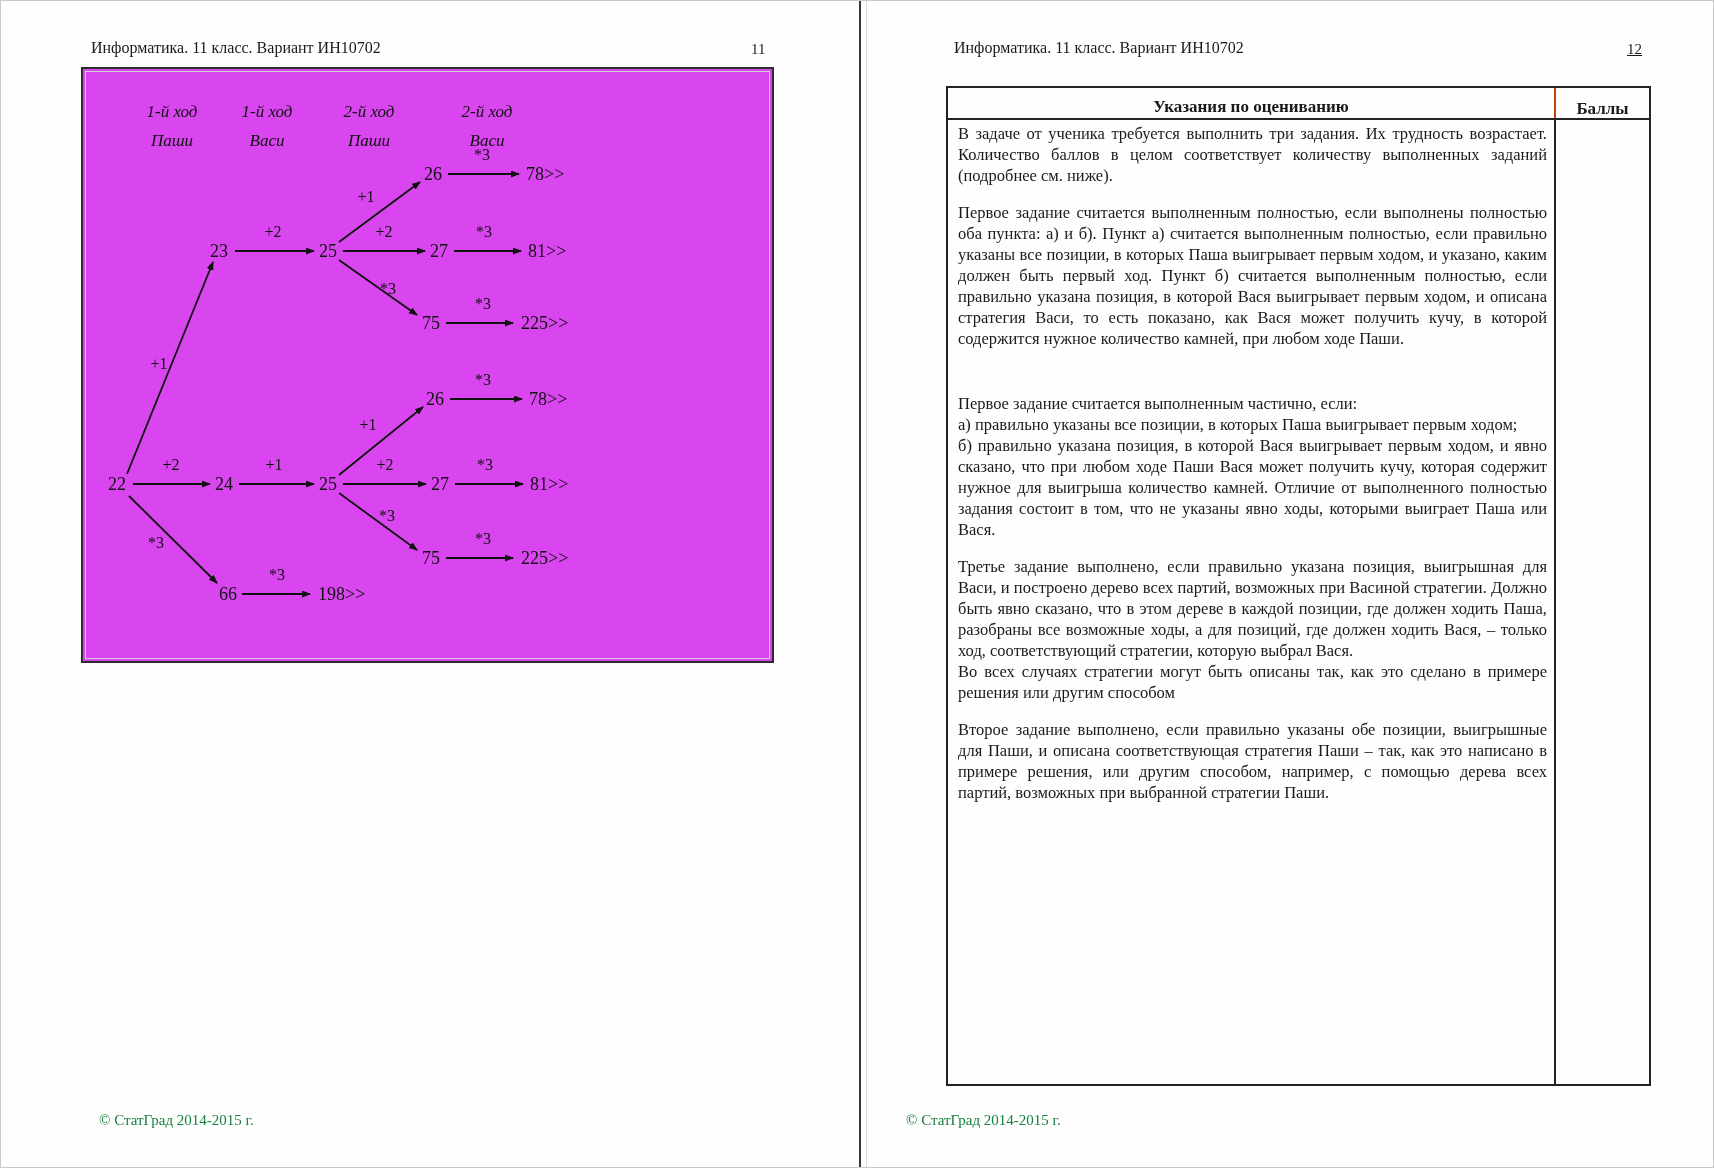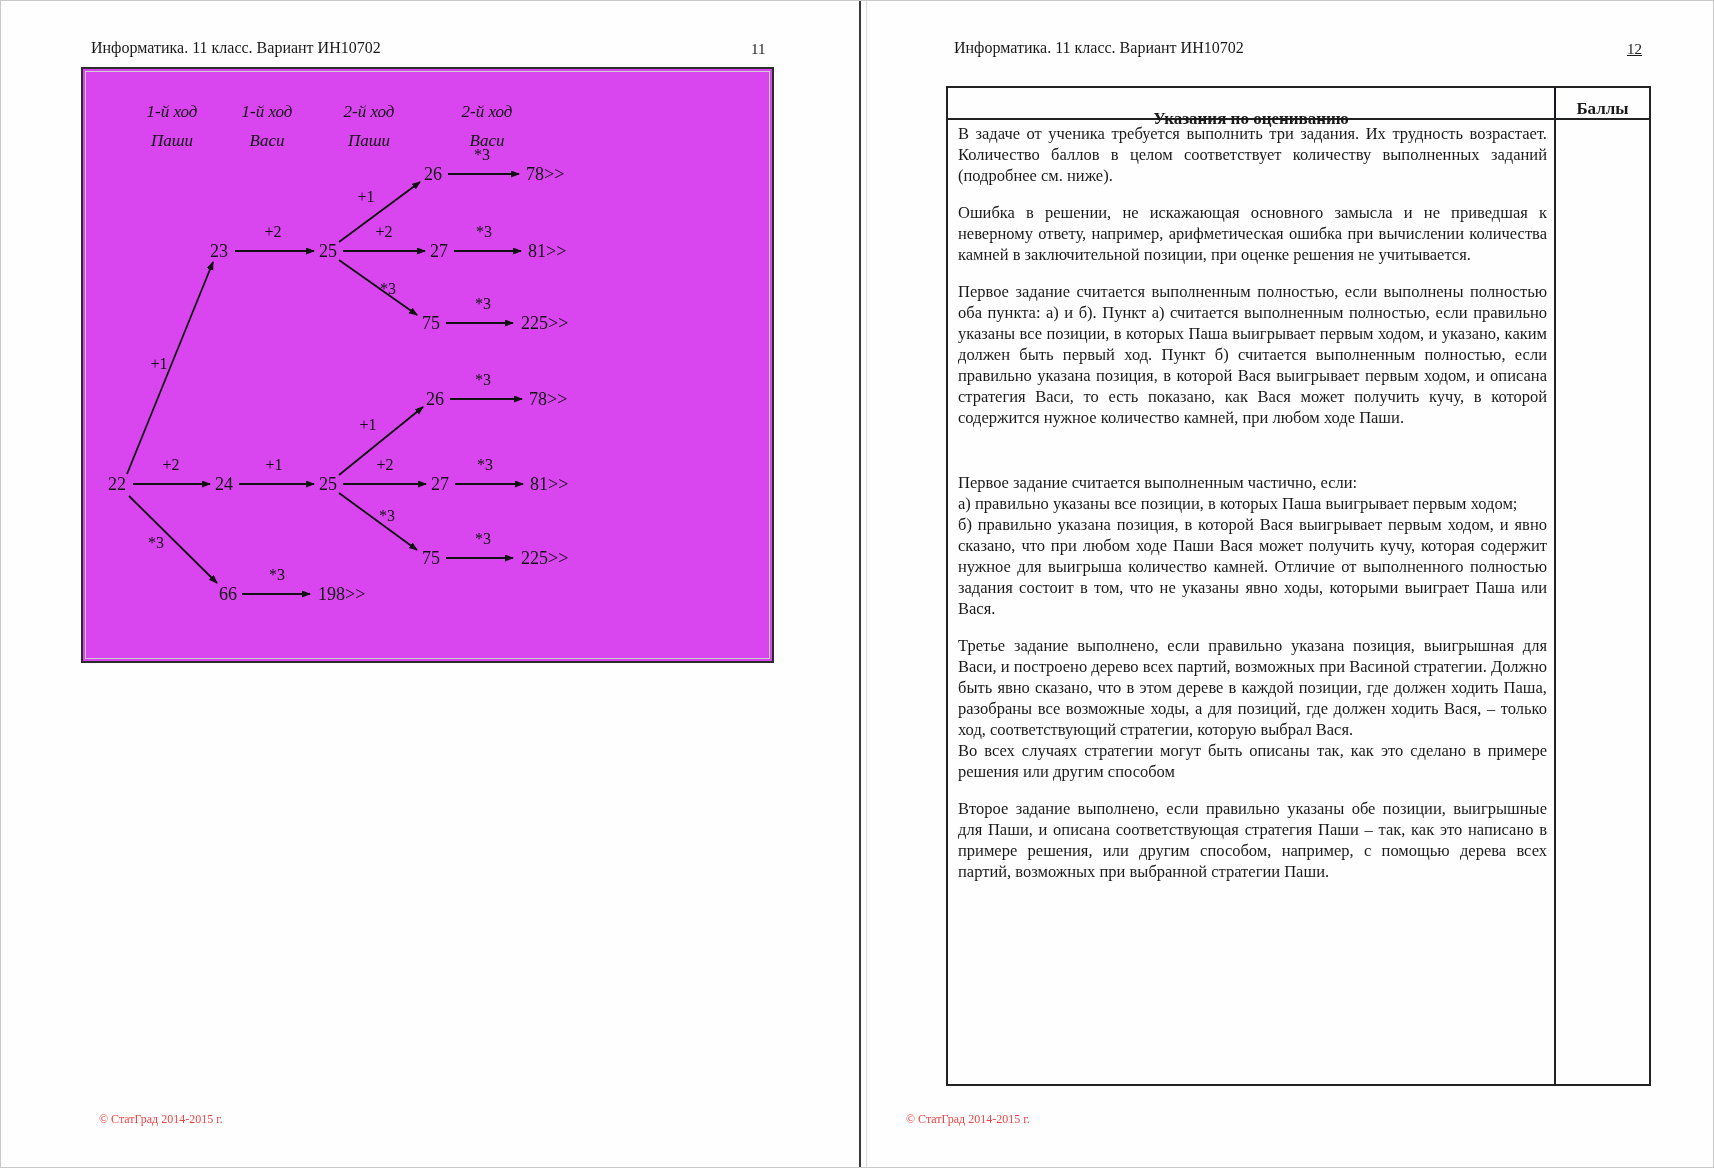--- a/index.html
+++ b/index.html
@@ -13,21 +13,21 @@
   
   .divider-dark  { position:absolute; left:858px; top:0; width:2px; height:1168px; background:#3a3a3a; }
   .divider-light { position:absolute; left:865px; top:0; width:1px; height:1168px; background:#dcdcdc; }
 
   .pg-header { position:absolute; top:38px; font-size:16px; white-space:nowrap; }
   .hdr-left  { left:90px; }
   .hdr-right { left:953px; }
   .pg-num { position:absolute; top:40px; font-size:15px; }
   .num-left  { left:750px; }
   .num-right { left:1626px;text-decoration:underline; }
-  .pg-footer { position:absolute; top:1111px; font-size:12px; color:#ef4444; white-space:nowrap; }
+  .pg-footer { position:absolute; top:1111px; font-size:15px; color:#15803d; white-space:nowrap; }
   .foot-left  { left:98px; }
   .foot-right { left:905px; }
 
   
   .figure-box {
     position:absolute; left:80px; top:66px; width:693px; height:596px;
     border:2px solid #2c2c2c; outline:1px solid #cfcfcf; outline-offset:-5px;
     box-sizing:border-box; background:#d946ef;
   }
   .figure-box svg { display:block; }
@@ -41,22 +41,22 @@
   }
   .cap1 { text-align:justify; text-align-last:justify; }
   .cap2 { text-align:left; }
 
   
   .grading-table {
     position:absolute; left:945px; top:85px; width:705px; height:1000px;
     border:2px solid #222; box-sizing:border-box; background:#fefefe;
   }
   .gt-header { display:flex; height:30px; border-bottom:2px solid #222; }
-  .gt-h1 { width:608px; border-right:2px solid #0f172a; box-sizing:border-box;
-           text-align:center; font-weight:bold; font-size:17px; padding-top:21px; }
+  .gt-h1 { width:608px; border-right:2px solid #c2410c; box-sizing:border-box;
+           text-align:center; font-weight:bold; font-size:17px; padding-top:9px; }
   .gt-h2 { flex:1; text-align:center; font-weight:bold; font-size:17px; padding-top:11px; }
   .gt-body { display:flex; height:calc(100% - 32px);gap:30px; }
   .gt-text { width:608px; border-right:2px solid #222; box-sizing:border-box;
              padding:3px 7px 0 10px; font-size:16.5px; line-height:21px;
              text-align:justify; overflow:hidden; }
   .gt-score { flex:1; }
   .para { margin:16px 0 0 0; }
   .para:first-child { margin-top:0; }
   .para.gap-large { margin-top:44px; }
   .para p { margin:0; }
@@ -154,23 +154,20 @@
     <div class="gt-header">
       <div class="gt-h1">Указания по оцениванию</div>
       <div class="gt-h2">Баллы</div>
     </div>
     <div class="gt-body">
       <div class="gt-text" id="rubric-text">
           <div class="para">
             <p>В задаче от ученика требуется выполнить три задания. Их трудность возрастает. Количество баллов в целом соответствует количеству выполненных заданий (подробнее см. ниже).</p>
           </div>
           <div class="para">
-            <p>Ошибка в решении, не искажающая основного замысла и не приведшая к неверному ответу, например, арифметическая ошибка при вычислении количества камней в заключительной позиции, при оценке решения не учитывается.</p>
-          </div>
-          <div class="para">
             <p>Первое задание считается выполненным полностью, если выполнены полностью оба пункта: а) и б). Пункт а) считается выполненным полностью, если правильно указаны все позиции, в которых Паша выигрывает первым ходом, и указано, каким должен быть первый ход. Пункт б) считается выполненным полностью, если правильно указана позиция, в которой Вася выигрывает первым ходом, и описана стратегия Васи, то есть показано, как Вася может получить кучу, в которой содержится нужное количество камней, при любом ходе Паши.</p>
           </div>
           <div class="para gap-large">
             <p>Первое задание считается выполненным частично, если:</p>
             <p>а) правильно указаны все позиции, в которых Паша выигрывает первым ходом;</p>
             <p>б) правильно указана позиция, в которой Вася выигрывает первым ходом, и явно сказано, что при любом ходе Паши Вася может получить кучу, которая содержит нужное для выигрыша количество камней. Отличие от выполненного полностью задания состоит в том, что не указаны явно ходы, которыми выиграет Паша или Вася.</p>
           </div>
           <div class="para">
             <p>Третье задание выполнено, если правильно указана позиция, выигрышная для Васи, и построено дерево всех партий, возможных при Васиной стратегии. Должно быть явно сказано, что в этом дереве в каждой позиции, где должен ходить Паша, разобраны все возможные ходы, а для позиций, где должен ходить Вася, – только ход, соответствующий стратегии, которую выбрал Вася.</p>
             <p>Во всех случаях стратегии могут быть описаны так, как это сделано в примере решения или другим способом</p>

